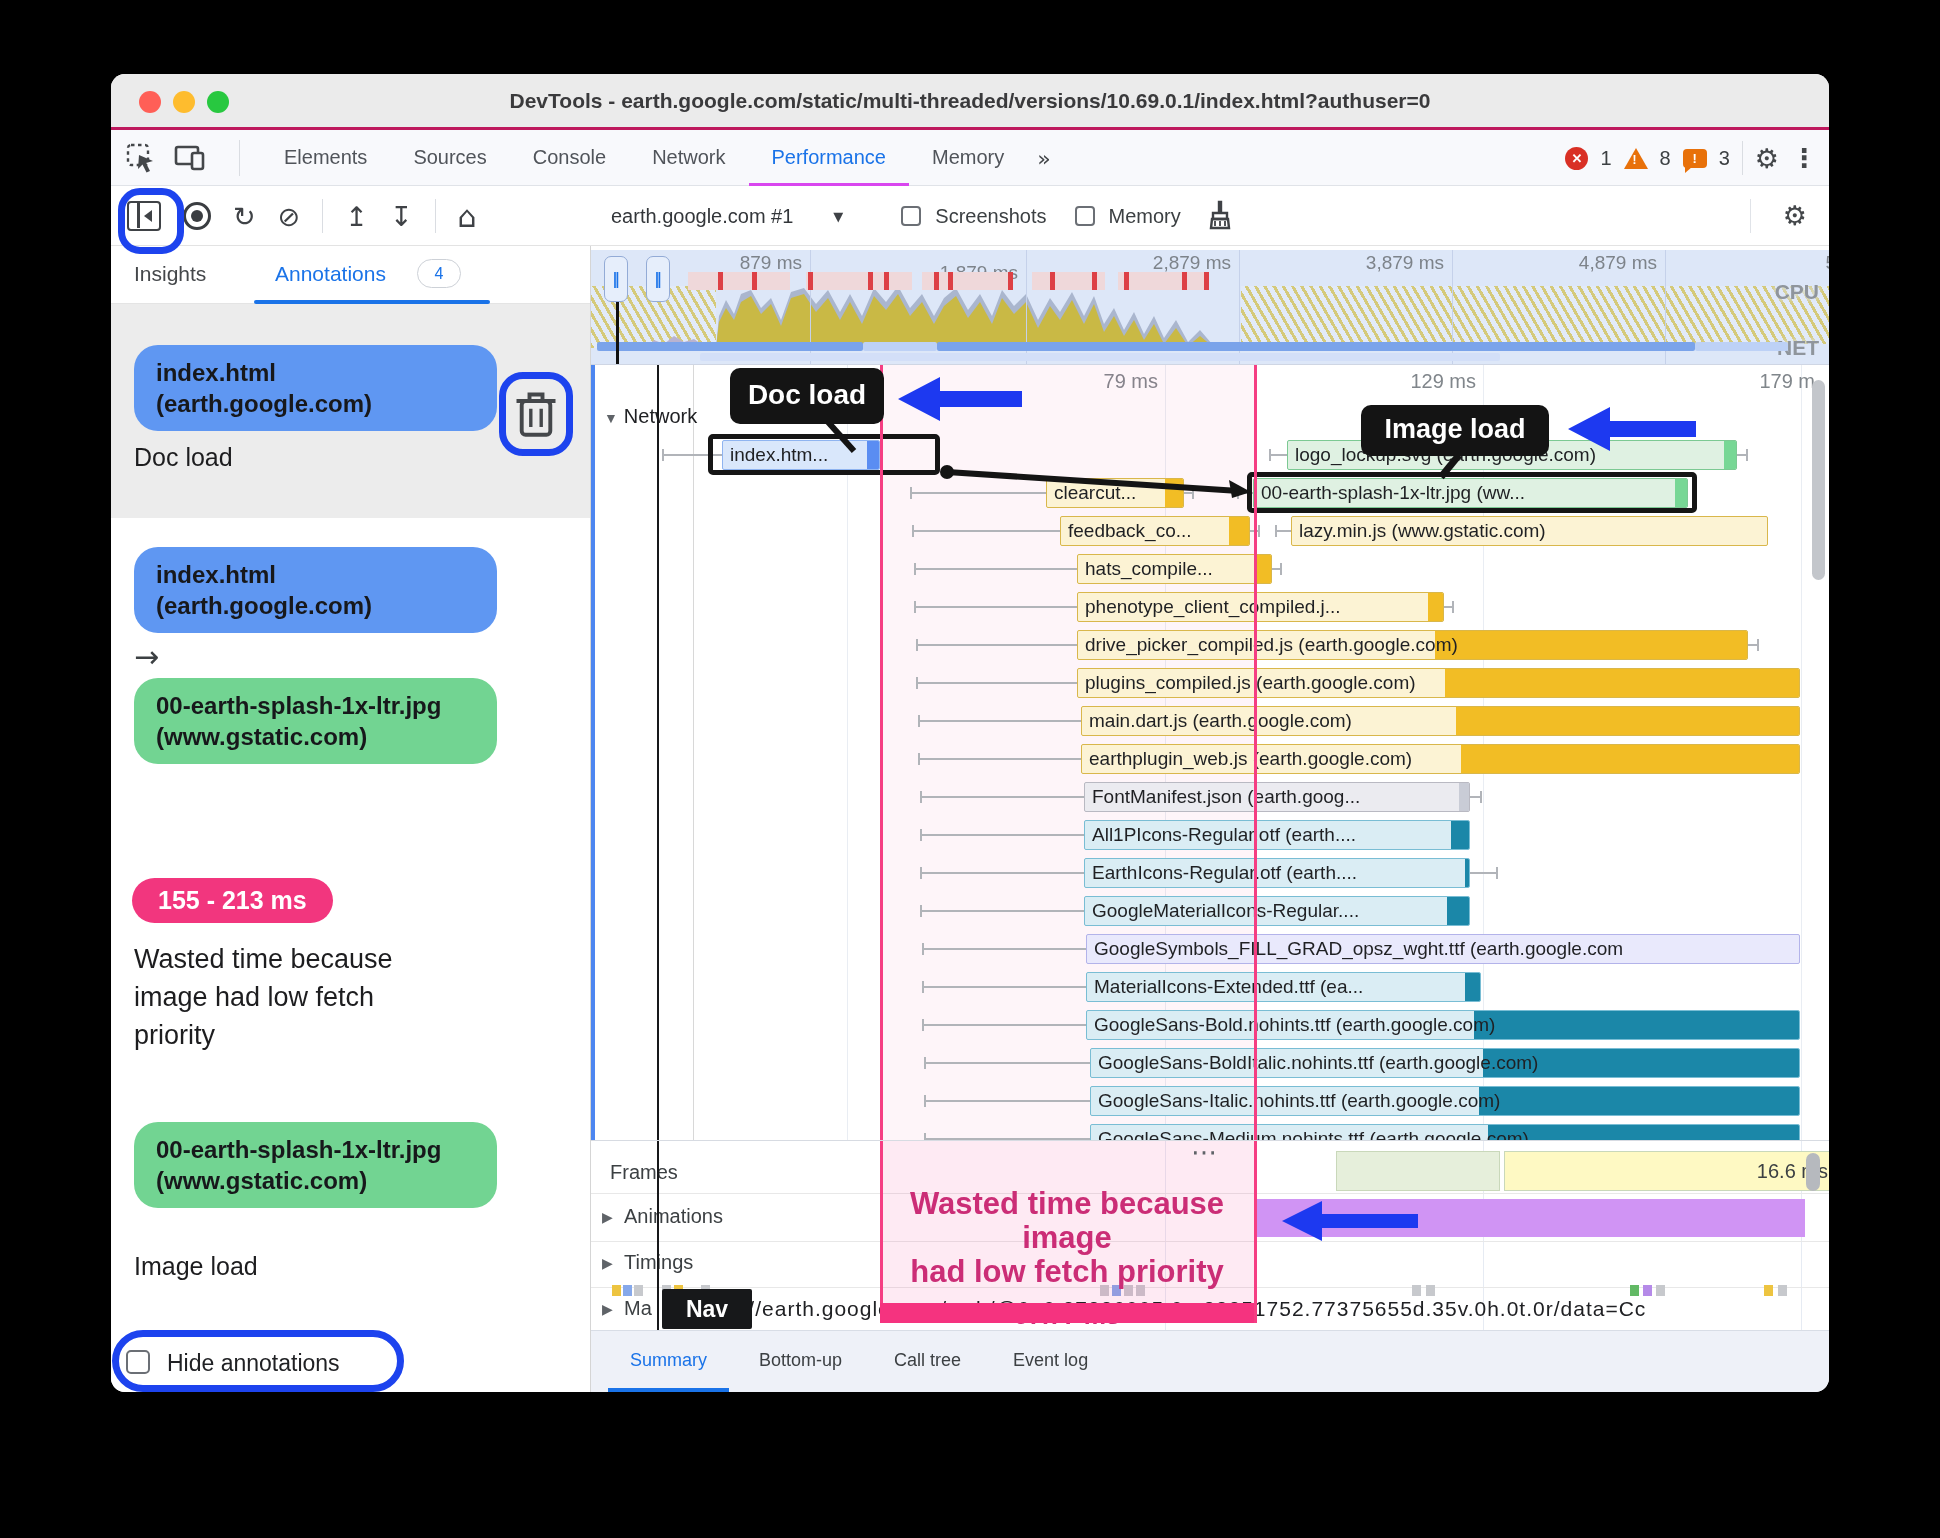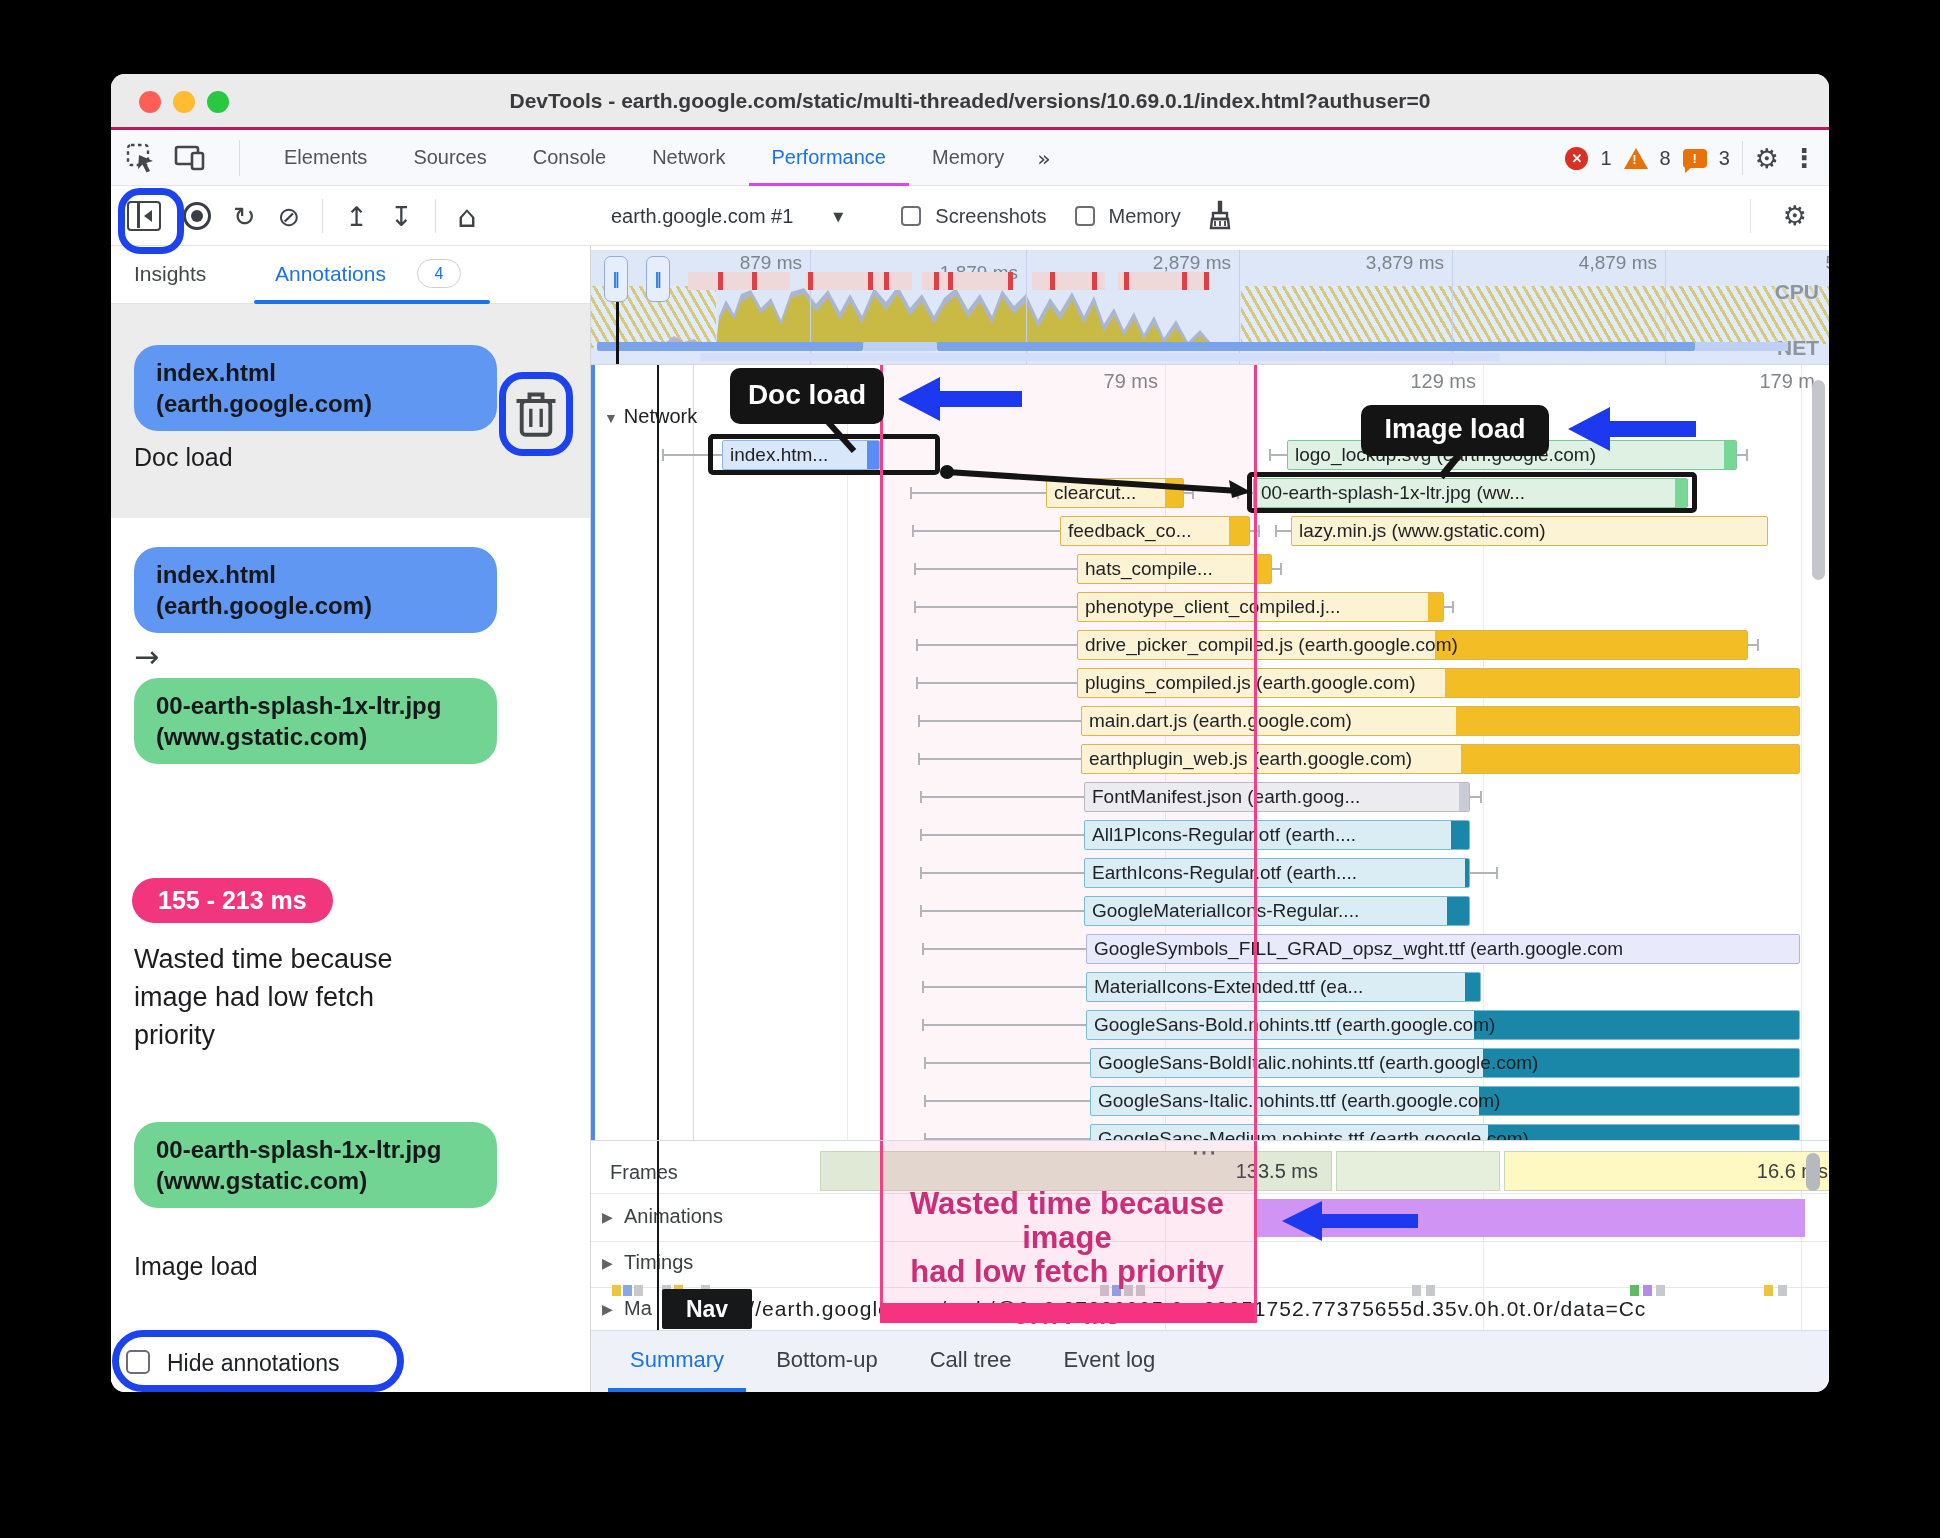--- a/index.html
+++ b/index.html
@@ -157,21 +157,21 @@
   #nav-badge { position:absolute; background:#17181a; color:#fff; font-weight:bold; font-size:23px;
                text-align:center; z-index:38; border-radius:2px; }
   #main-url { position:absolute; font-size:21px; letter-spacing:1px; color:#202124; white-space:nowrap; z-index:2;}
   .mtick { position:absolute; width:9px; height:11px; }
   #tracks-dots { position:absolute; left:600px; top:-4px; font-size:26px; color:#5f6368; letter-spacing:2px; z-index:10;}
 
   
   #bottombar { position:absolute; left:480px; top:1256px; width:1238px; height:62px; background:#eef1f8;
                border-top:1px solid #d8dde6; border-radius:0 0 14px 0; display:flex; align-items:stretch;
                padding-left:17px; gap:8px; }
-  .btab { padding:0 22px; font-size:22px; color:#3c4043; line-height:58px; }
+  .btab { padding:0 22px; font-size:18px; color:#3c4043; line-height:58px; }
   .btab.active { color:#1a73e8; border-bottom:4px solid #1a73e8; }
 </style>
 </head>
 <body>
 
 <div id="stage">
 <div id="win">
 
   <div id="titlebar">
     <div id="light-r" class="light"></div>
@@ -534,23 +534,20 @@
     </svg>
     <div id="tr-playhead" style="left:66px;"></div>
     <div id="wasted-box" style="position: absolute; left: 289px; top: 46px; width: 374px;">
       <div class="l1">Wasted time because image</div>
       <div class="l2">had low fetch priority</div>
       <div class="ms">57.77 ms</div>
     </div>
     <div id="magenta-bar" style="position: absolute; left: 289px; top: 162px; width: 374px; height: 20px;"></div>
     <div id="nav-badge" style="position: absolute; left: 71px; top: 148px; width: 90px; height: 40px; line-height: 40px;">Nav</div>
     <div class="scroll-thumb" style="left:1215px;top:12px;width:14px;height:38px;background:#b6b9be;"></div>
-  <div class="frame-seg" style="position: absolute; left: 229px; width: 512px; background: rgb(224, 233, 213);">
-          <span>133.5 ms</span>
-        </div>
         <div class="frame-seg" style="position: absolute; left: 745px; width: 164px; background: rgb(230, 239, 219);"></div>
         <div class="frame-seg" style="position: absolute; left: 913px; width: 338px; background: #fef9c3;">
           <span>16.6 ms</span>
         </div>
         <div class="mtick" style="position: absolute; left: 21px; top: 144px; background: rgb(237, 196, 64);"></div>
         <div class="mtick" style="position: absolute; left: 32px; top: 144px; background: rgb(134, 168, 234);"></div>
         <div class="mtick" style="position: absolute; left: 43px; top: 144px; background: rgb(199, 201, 205);"></div>
         <div class="mtick" style="position: absolute; left: 71px; top: 144px; background: rgb(199, 201, 205);"></div>
         <div class="mtick" style="position: absolute; left: 83px; top: 144px; background: rgb(237, 196, 64);"></div>
         <div class="mtick" style="position: absolute; left: 110px; top: 144px; background: rgb(199, 201, 205);"></div>

